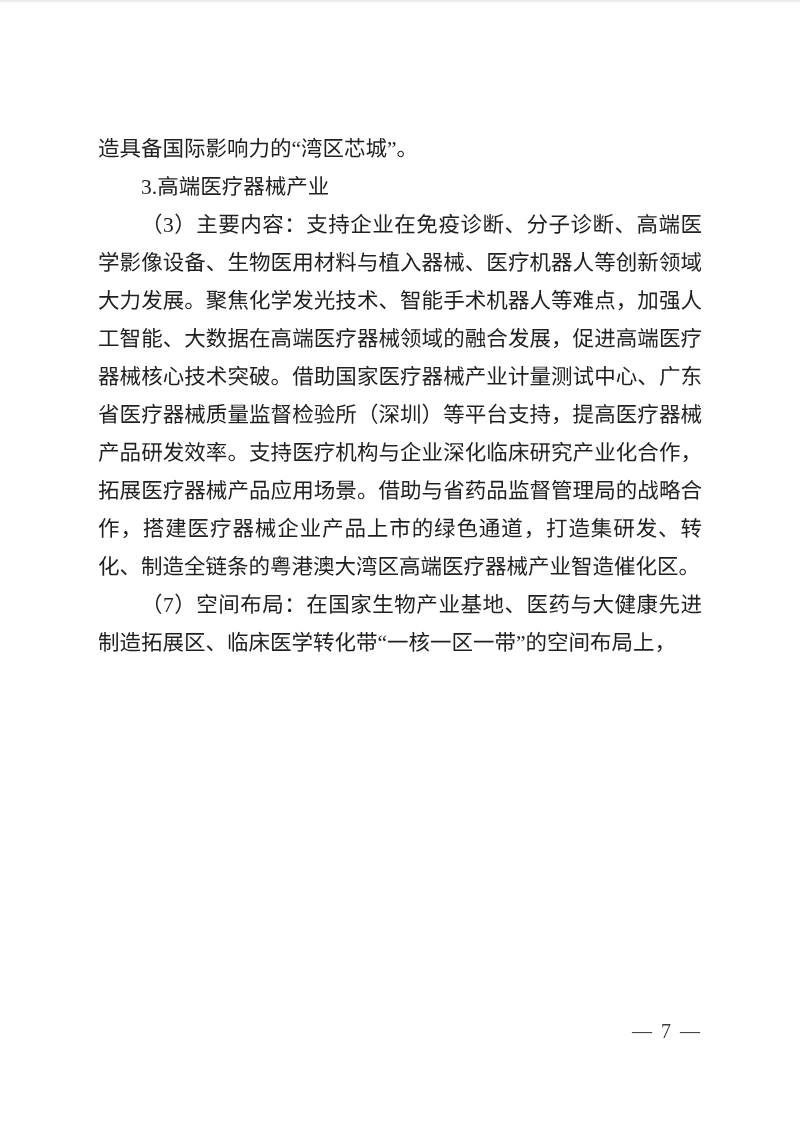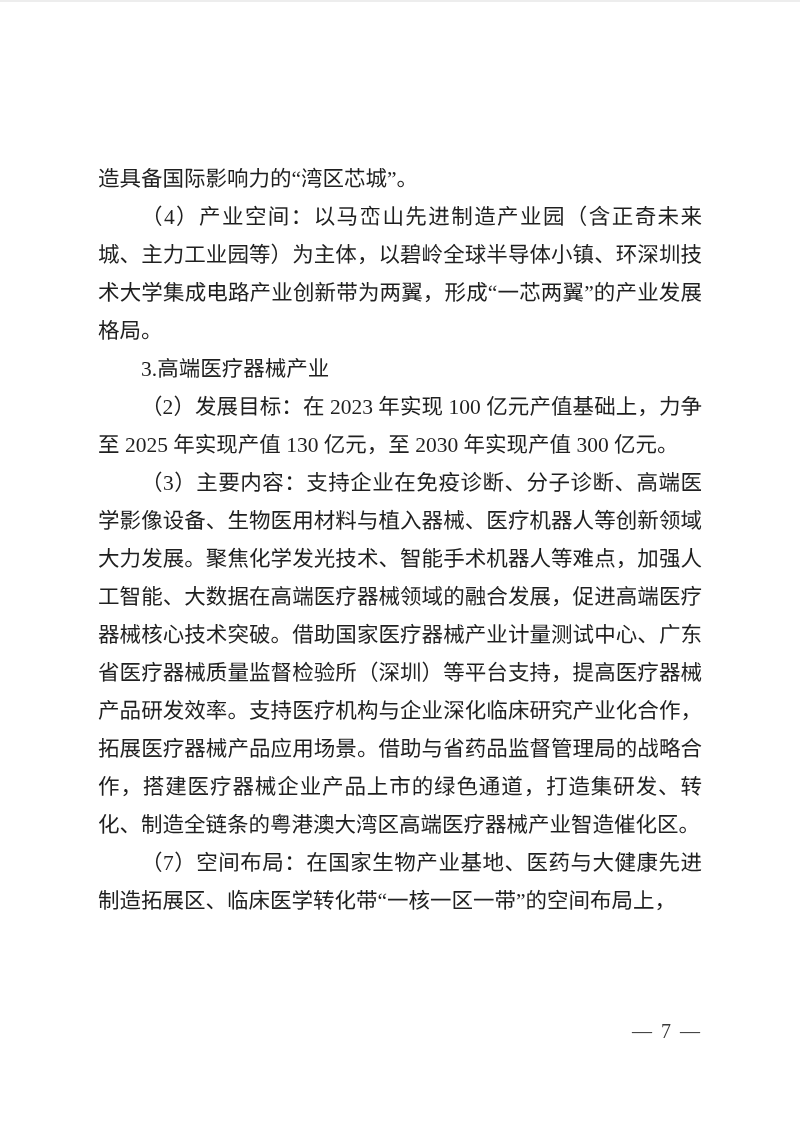--- a/index.html
+++ b/index.html
@@ -19,21 +19,21 @@
     position: absolute;
     top: 0;
     left: 0;
     width: 100%;
     height: 2px;
     background: #ededed;
   }
   .body-text {
     position: absolute;
     left: 98px;
-    top: 160px;
+    top: 130px;
     width: 604px;
   }
   .para {
     margin: 0;
     font-size: 21.5px;
     line-height: 38px;
     color: #1f1f1f;
     text-align: justify;
     word-break: break-all;
   }
@@ -54,22 +54,20 @@
 </style>
 </head>
 <body>
 
 <div class="page">
 
   <div class="scan-edge"></div>
 
   <div class="body-text">
     <p class="para">造具备国际影响力的“湾区芯城”。</p>
-    <p class="para indent">（4）产业空间：以马峦山先进制造产业园（含正奇未来城、主力工业园等）为主体，以碧岭全球半导体小镇、环深圳技术大学集成电路产业创新带为两翼，形成“一芯两翼”的产业发展格局。</p>
     <p class="para indent">3.高端医疗器械产业</p>
-    <p class="para indent">（2）发展目标：在 2023 年实现 100 亿元产值基础上，力争至 2025 年实现产值 130 亿元，至 2030 年实现产值 300 亿元。</p>
     <p class="para indent">（3）主要内容：支持企业在免疫诊断、分子诊断、高端医学影像设备、生物医用材料与植入器械、医疗机器人等创新领域大力发展。聚焦化学发光技术、智能手术机器人等难点，加强人工智能、大数据在高端医疗器械领域的融合发展，促进高端医疗器械核心技术突破。借助国家医疗器械产业计量测试中心、广东省医疗器械质量监督检验所（深圳）等平台支持，提高医疗器械产品研发效率。支持医疗机构与企业深化临床研究产业化合作，拓展医疗器械产品应用场景。借助与省药品监督管理局的战略合作，搭建医疗器械企业产品上市的绿色通道，打造集研发、转化、制造全链条的粤港澳大湾区高端医疗器械产业智造催化区。</p>
     <p class="para indent">（7）空间布局：在国家生物产业基地、医药与大健康先进制造拓展区、临床医学转化带“一核一区一带”的空间布局上，</p>
   </div>
 
   <div class="footer">— 7 —</div>
 
 </div>
 
 </body></html>

